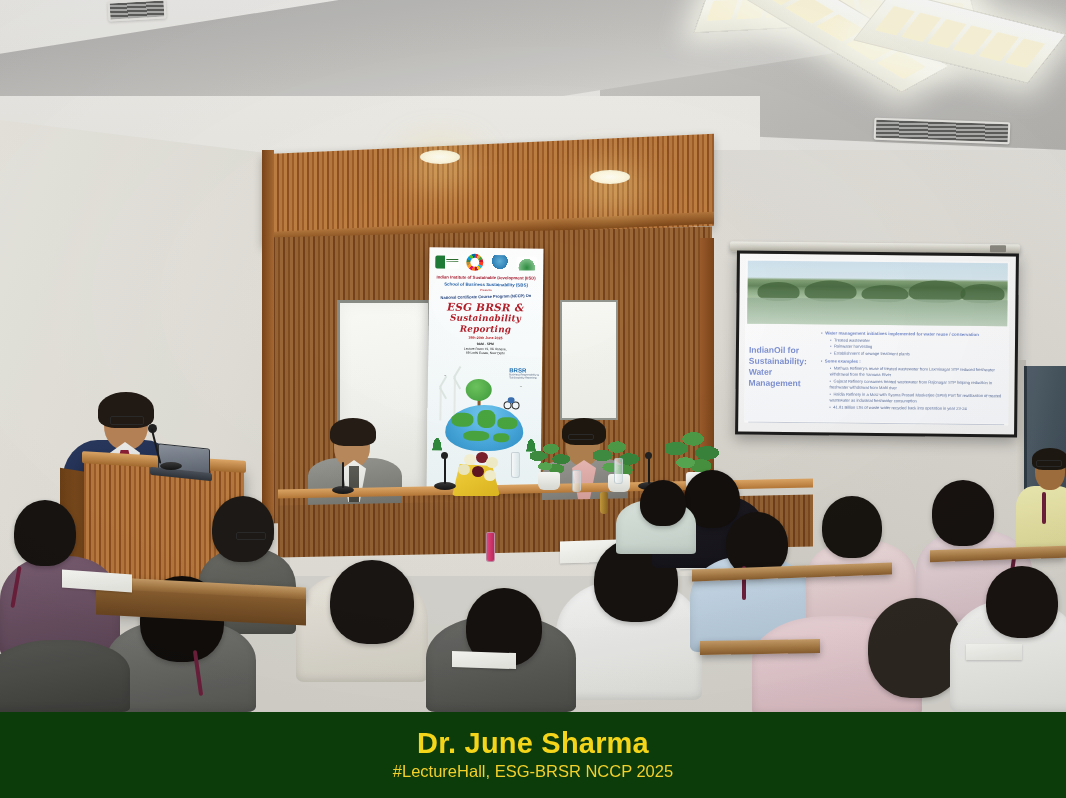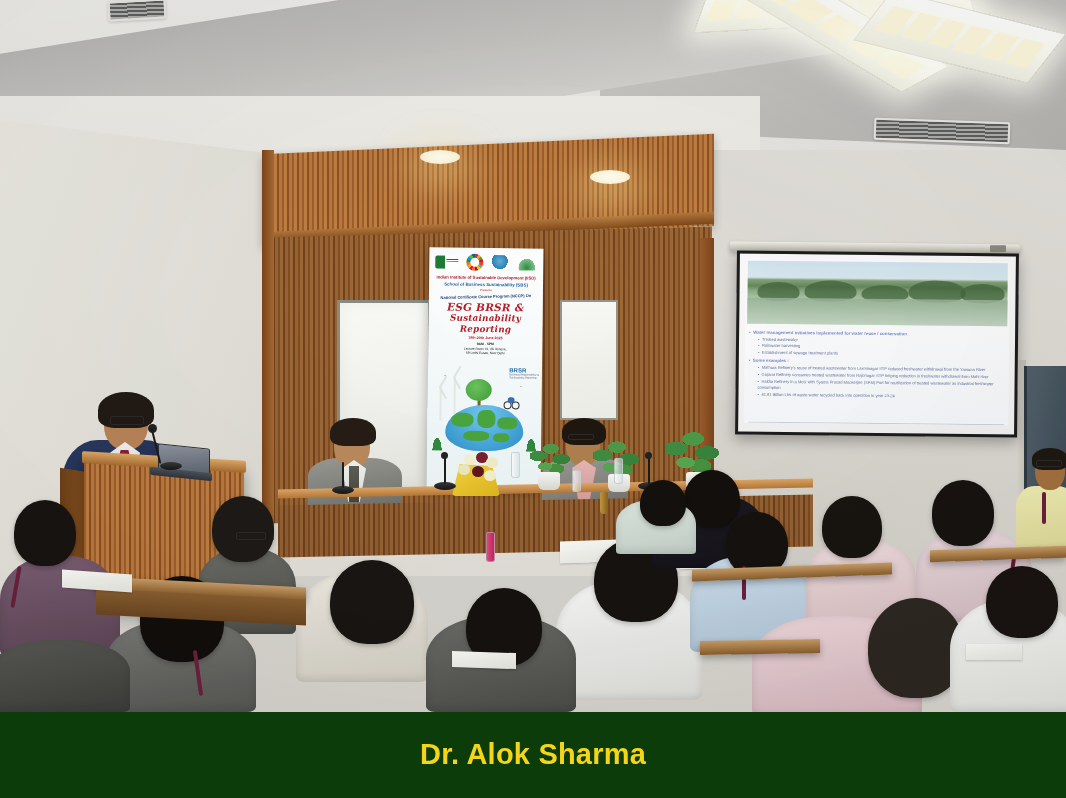--- a/index.html
+++ b/index.html
@@ -597,20 +597,26 @@
           <div class="tree" style="left:4%;  width:16%; height:30%;"></div>
           <div class="tree" style="left:22%; width:20%; height:34%;"></div>
           <div class="tree" style="left:44%; width:18%; height:28%;"></div>
           <div class="tree" style="left:62%; width:22%; height:36%;"></div>
           <div class="tree" style="left:82%; width:17%; height:30%;"></div>
           <div class="water"></div>
           <div class="cred">&nbsp;</div>
         </div>
 
         <div class="slide-body">
+          <div class="slide-title">
+            <div>IndianOil for</div>
+            <div>Sustainability:</div>
+            <div>Water</div>
+            <div>Management</div>
+          </div>
 
           <div class="slide-bullets">
             <div class="b1 bul">Water management initiatives implemented for water reuse / conservation</div>
             <div class="b2 bul">Treated wastewater</div>
             <div class="b2 bul">Rainwater harvesting</div>
             <div class="b2 bul">Establishment of sewage treatment plants</div>
             <div class="b1 bul" style="margin-top:1.5px;">Some examples :</div>
             <div class="b3 bul">Mathura Refinery's reuse of treated wastewater from Laxminagar STP reduced freshwater withdrawal from the Yamuna River</div>
             <div class="b3 bul">Gujarat Refinery consumes treated wastewater from Rajonagar STP helping reduction in freshwater withdrawal from Mahi river</div>
             <div class="b3 bul">Haldia Refinery in a MoU with Syama Prasad Mookerjee (SPM) Port for reutilization of treated wastewater as industrial freshwater consumption</div>
@@ -807,16 +813,17 @@
 
     <div class="bottle bottle-pink" style="left:486px; top:532px; height:30px;"></div>
     <div class="paper" style="left:62px;  top:572px; width:70px; height:18px; transform:skewY(4deg);"></div>
     <div class="paper" style="left:452px; top:652px; width:64px; height:16px; transform:skewY(2deg);"></div>
     <div class="paper" style="left:966px; top:644px; width:56px; height:16px;"></div>
 
     <div class="grade"></div>
   </div>
 
   <div class="caption">
-    <div class="cap-name">Dr. Alok Sharma</div>
+    <div class="cap-name">Dr. June Sharma</div>
+    <div class="cap-tag">#LectureHall, ESG-BRSR NCCP 2025</div>
   </div>
 
 </div>
 
 </body></html>

